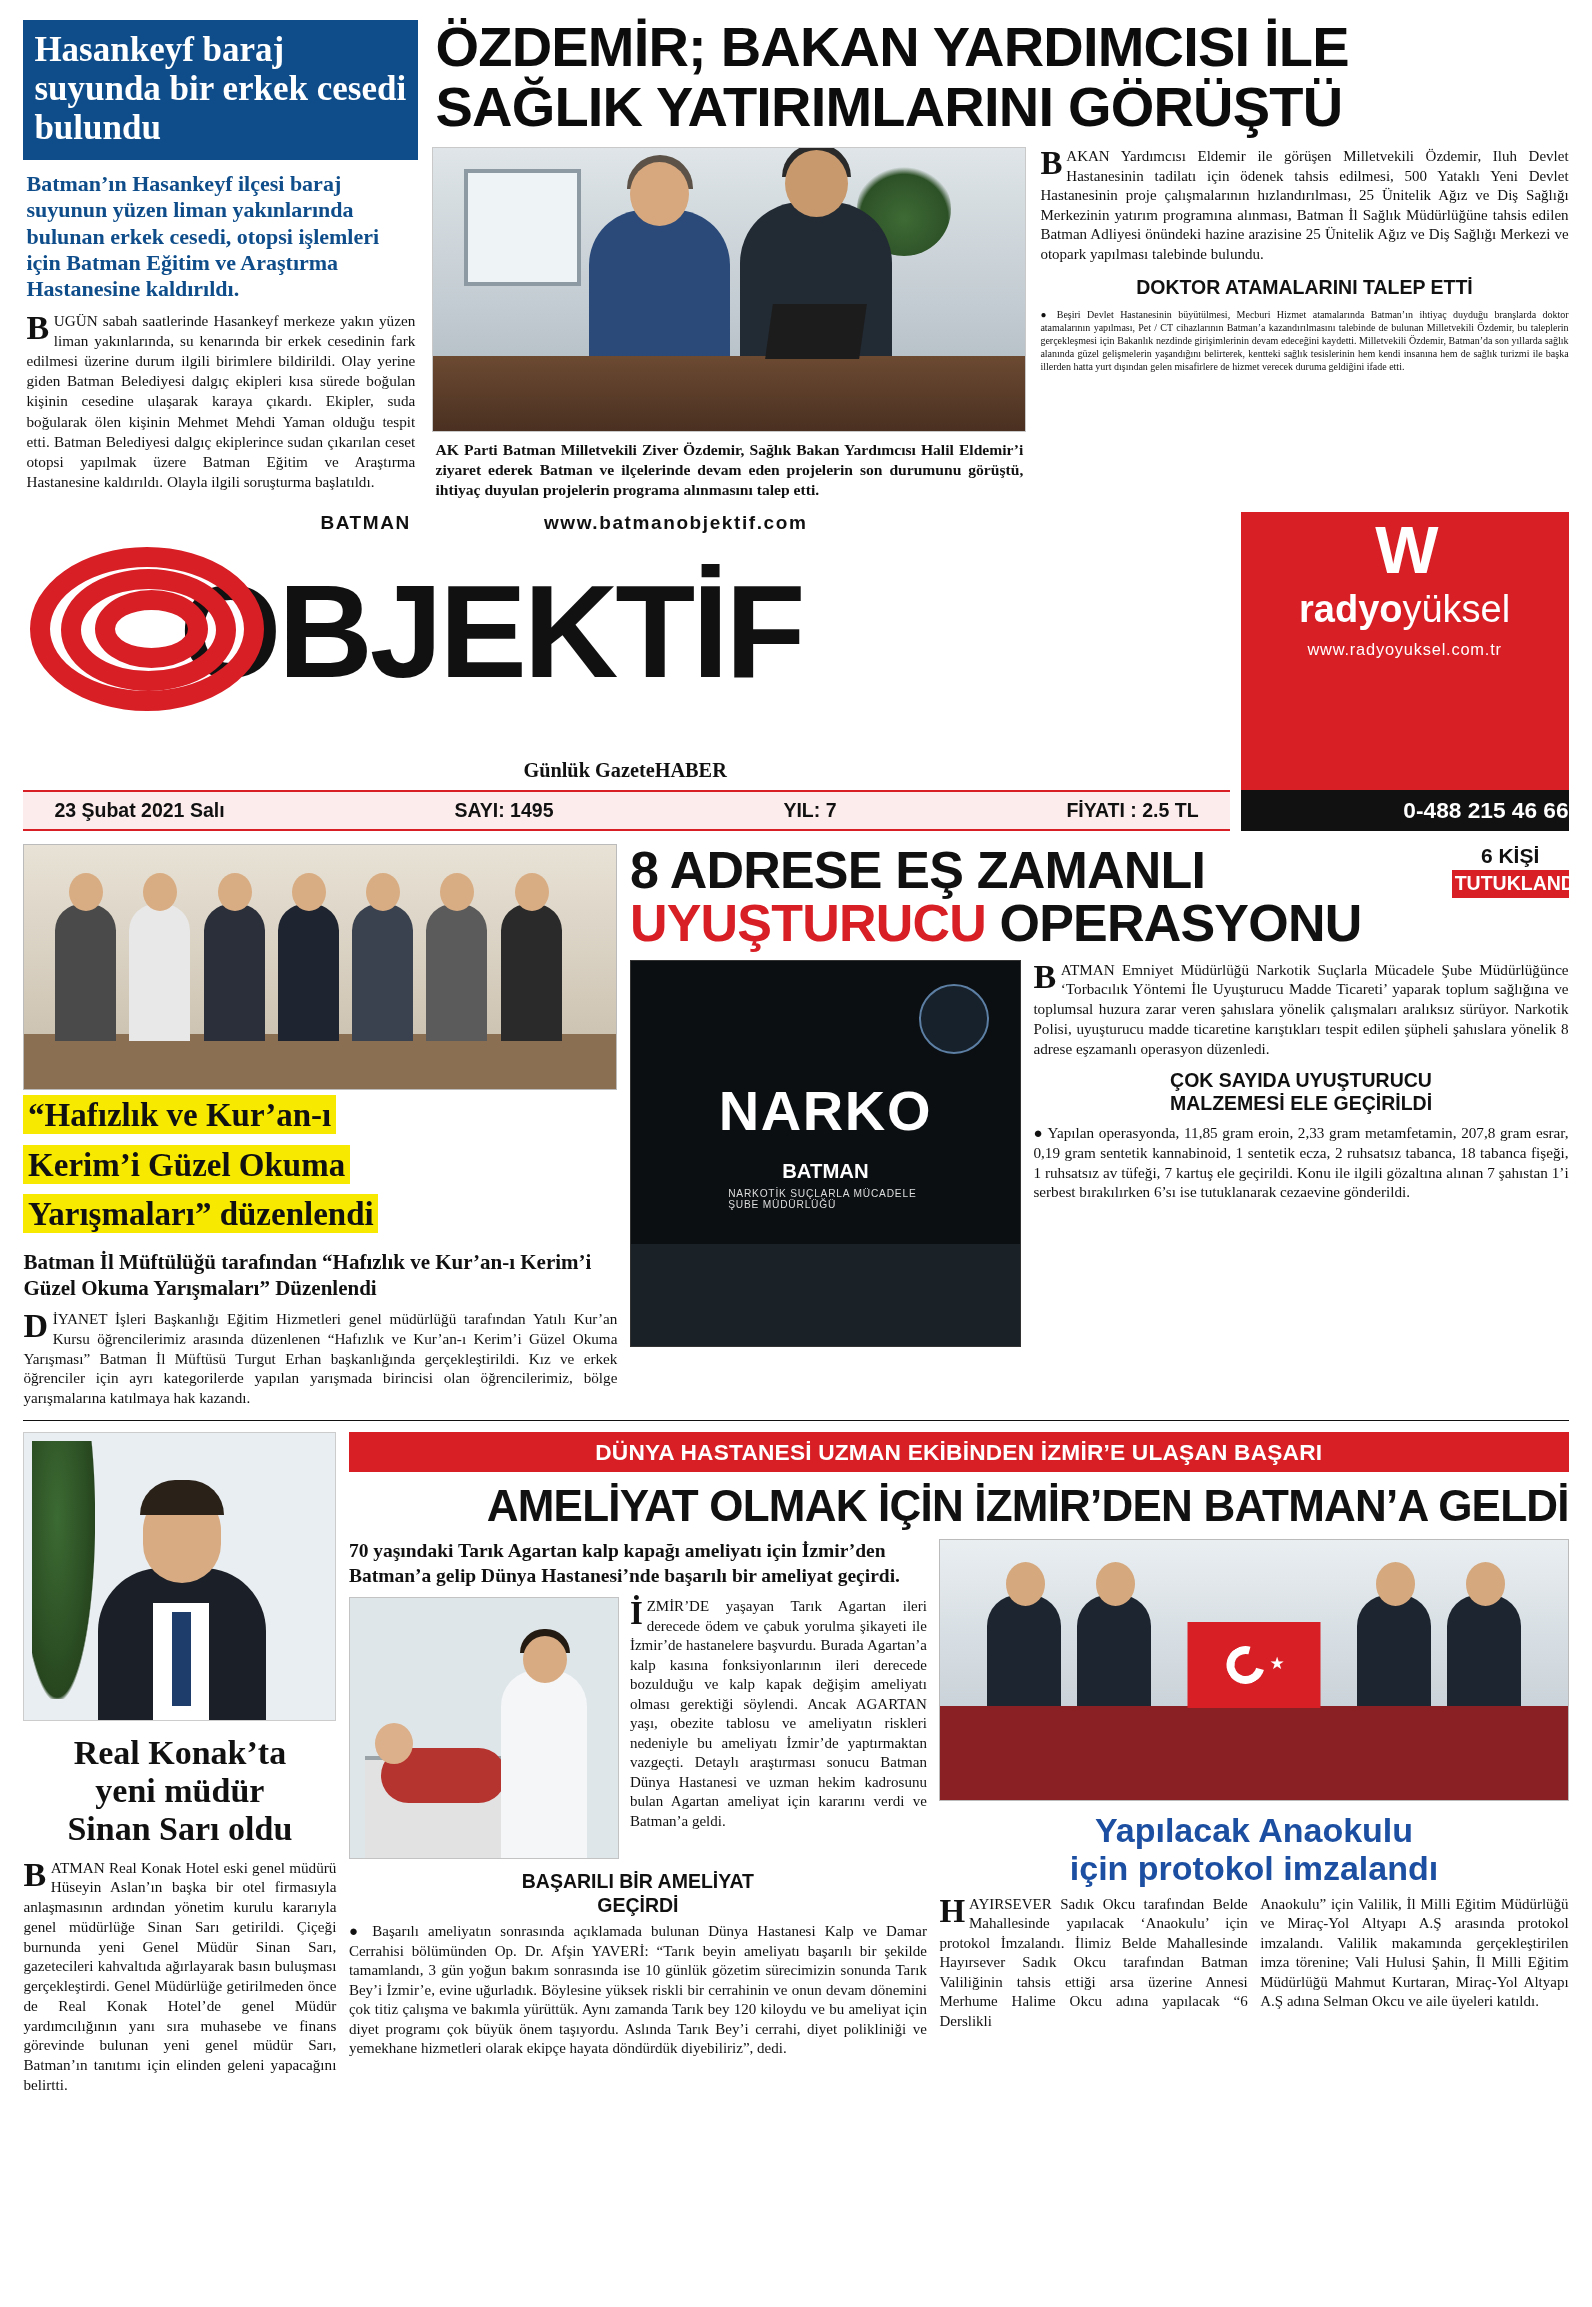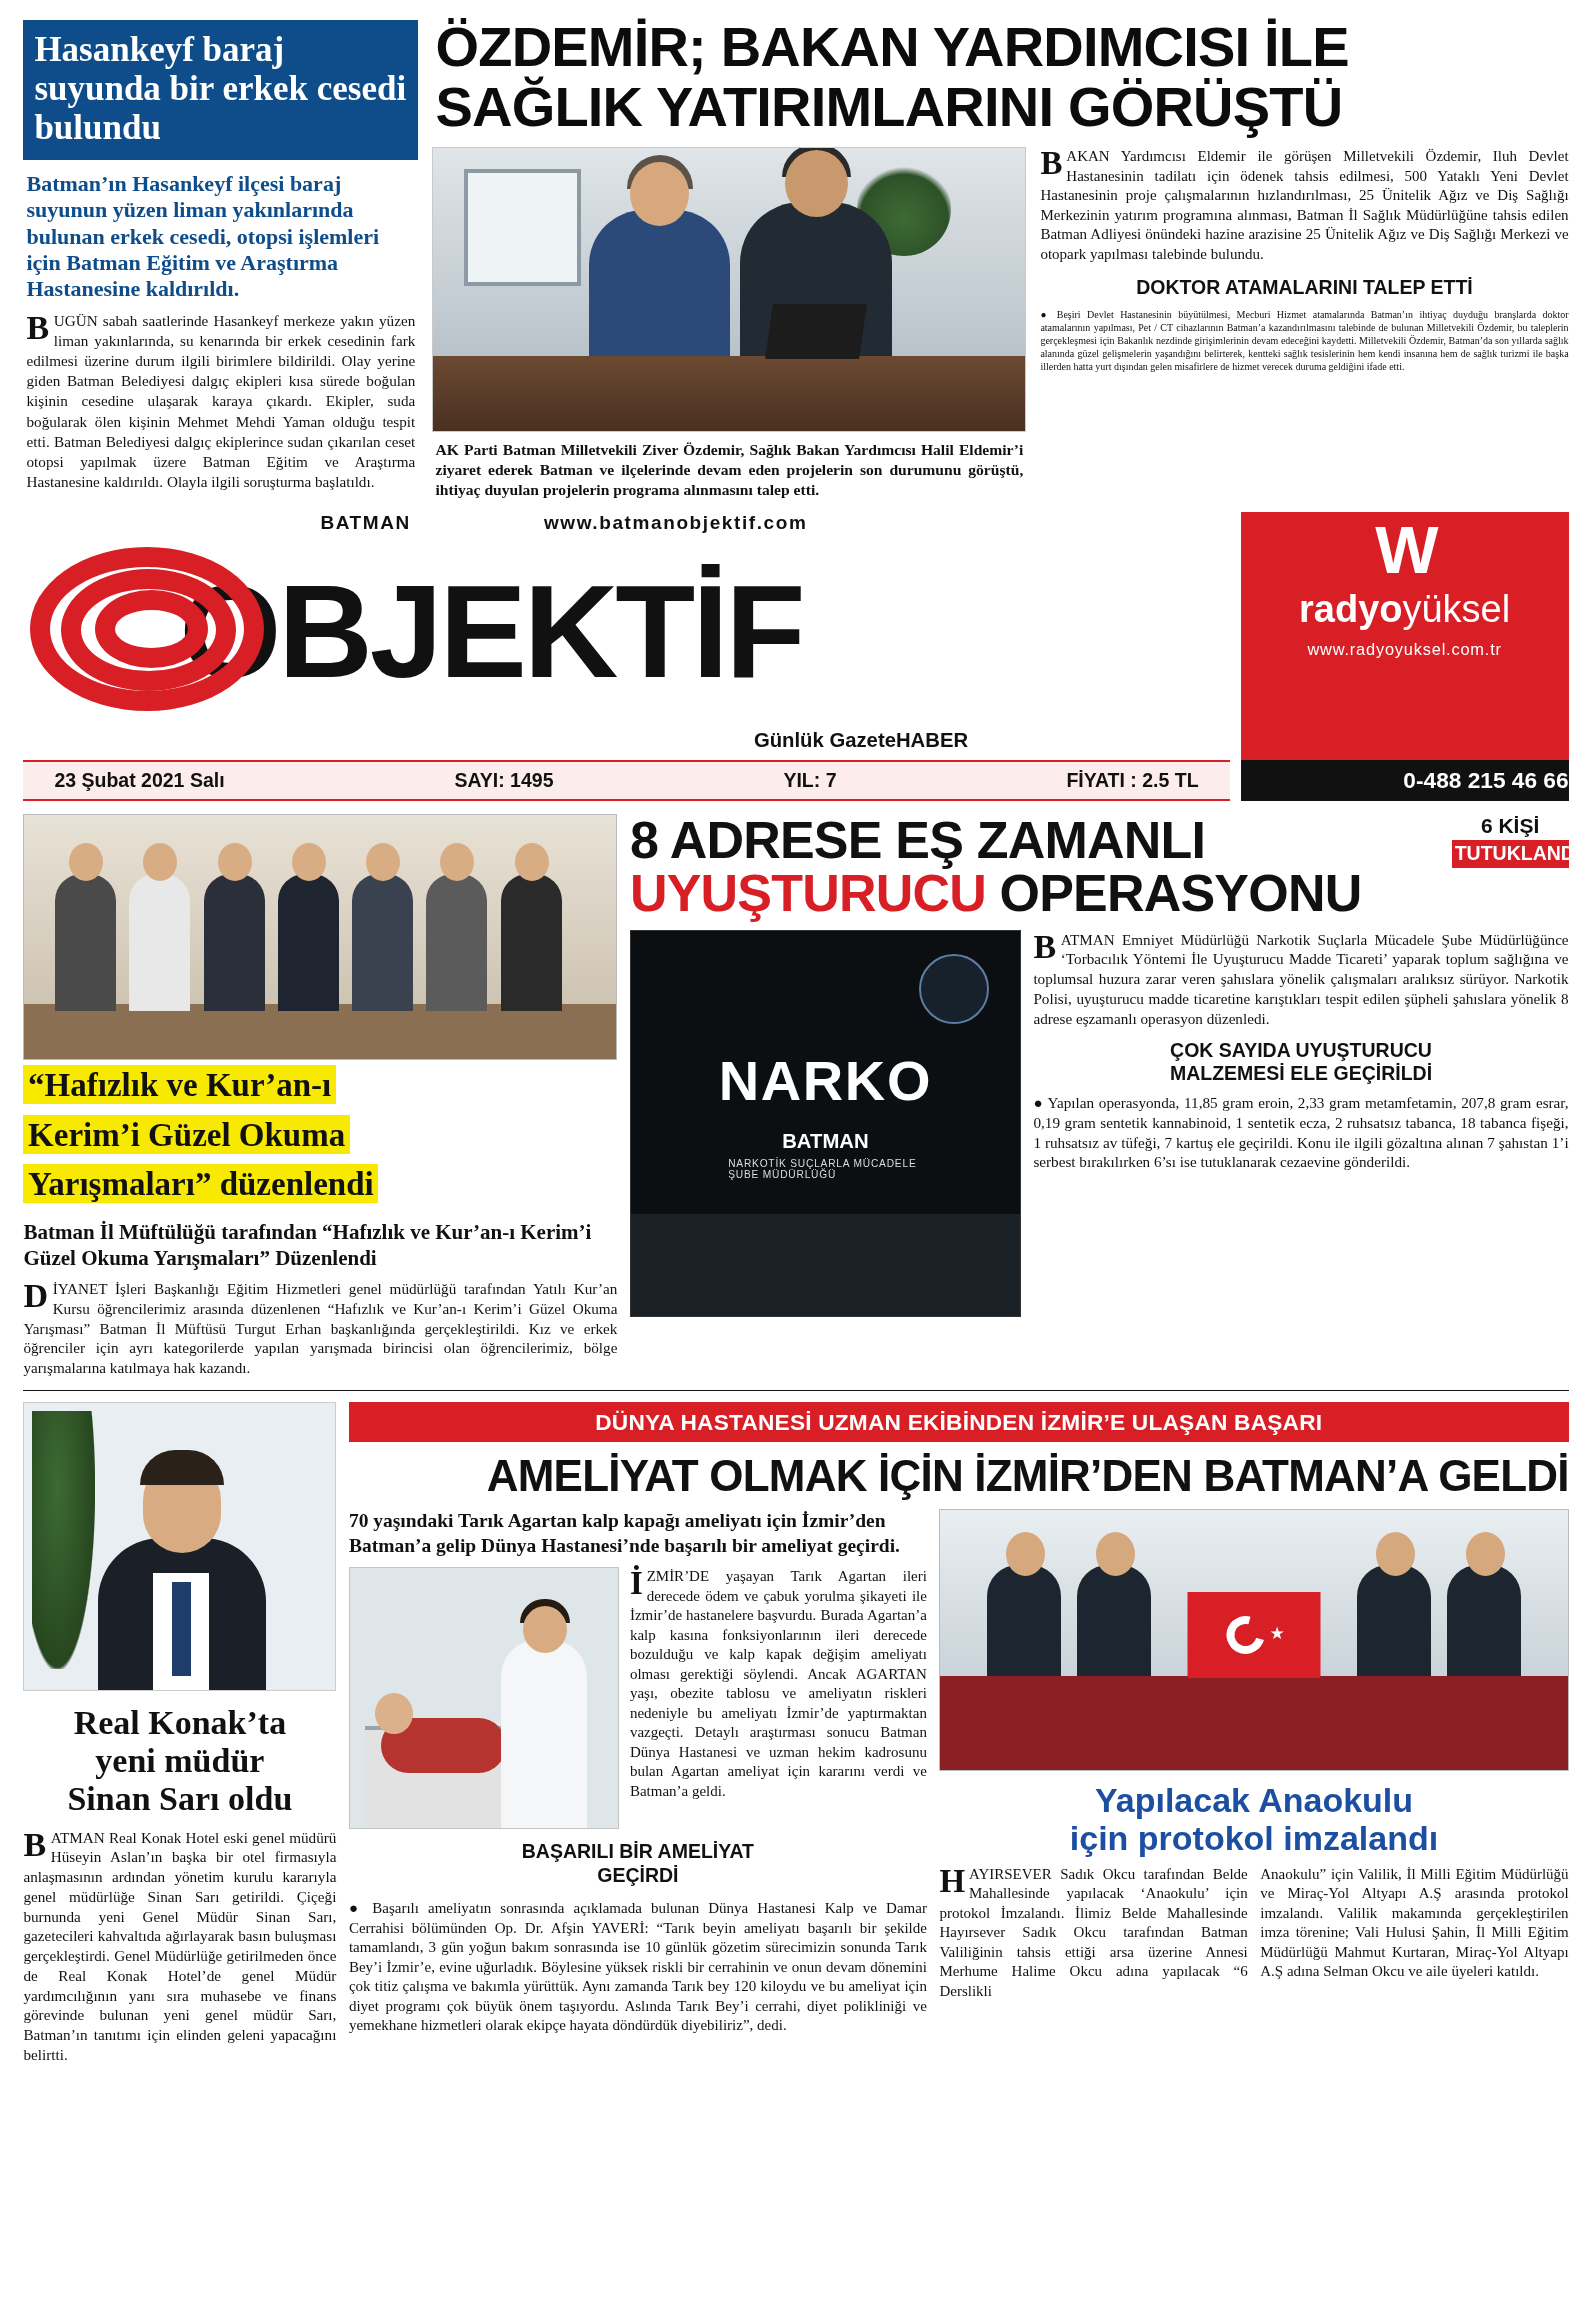--- a/index.html
+++ b/index.html
@@ -79,22 +79,22 @@
     font-size: 131px; letter-spacing: -3.1px; color: #111; line-height: 195px;
     padding-left: 156px;
   }
   .logo-swirl { position:absolute; left: 0; top: 7.8px; width: 266px; height: 180px; }
   .logo-swirl .arc {
     position:absolute; border: 20.3px solid #d81f26; border-radius: 50%;
   }
   .a1 { left: 6.3px; top: 4.7px; width: 234px; height: 164px; border-right-color: transparent; }
   .a2 { left: 38px; top: 26.6px; width: 175px; height: 122px; border-right-color: transparent; border-color:#111; border-right-color:transparent; }
   .a3 { left: 72px; top: 48px; width: 113px; height: 78px; border-right-color: transparent; }
-  .np-sub { display:flex; justify-content: center; padding: 0 31px 0 500px;
-    font-family:Liberation Sans, sans-serif; font-weight:bold; font-size: 20.3px; }
+  .np-sub { display:flex; justify-content: flex-start; padding: 0 31px 0 500px;
+    font-family:Liberation Serif, serif; font-weight:bold; font-size: 20.3px; margin-top: 30px; }
   .np-strip {
     margin-top: 7.8px; background: #fdecec; border-top: 2.3px solid #d81f26; border-bottom: 2.3px solid #d81f26;
     display:flex; justify-content: space-between; align-items:center;
     padding: 7px 31px; font-family:"Liberation Sans", sans-serif; font-weight:bold; font-size: 19.5px; color:#111;
   }
   .np-right { flex: 0 0 328px; display:flex; flex-direction: column; }
   .radyo-box { background:#d81f26; color:#fff; text-align:center; padding: 11px 7.8px 7.8px 7.8px; flex:1 1 auto; }
   .radyo-w { font-family:"Liberation Sans", sans-serif; font-weight:bold; font-size: 67px; line-height:0.8; letter-spacing:-4.7px; color:#fff; }
   .radyo-name { font-family:"Liberation Sans", sans-serif; font-weight:bold; font-size: 38px; margin-top: 11px; }
   .radyo-name em { font-style: normal; font-weight: normal; }
@@ -180,21 +180,21 @@
   .hosp-img { flex:0 0 270px; height: 262px; position:relative; background:#dfe6ea; border:0.8px solid #c3c3c3; overflow:hidden; }
   .hosp-bed { position:absolute; left:15.6px; bottom:0; width:195px; height:102px; background:#e2e2e2; border-top:4.7px solid #9aa3a8; }
   .hosp-pat { position:absolute; left:31px; bottom:55px; width:125px; height:55px; background:#b6342f; border-radius:31px; }
   .hosp-pat .h { position:absolute; left:-6.3px; top:-25px; width:38px; height:41px; border-radius:50%; background:#dbb08a; }
   .hosp-doc { position:absolute; right:31px; bottom:0; width:86px; height:188px; background:#f4f6f8; border-radius:36px 36px 0 0; }
   .hosp-doc .h { position:absolute; left:22px; top:-34px; width:44px; height:47px; border-radius:50%; background:#d8ab82; }
   .hosp-doc .hr2 { position:absolute; left:19px; top:-41px; width:50px; height:23.4px; border-radius:25px 25px 0 0; background:#241b12; }
   .c1-text { flex:1 1 auto; font-size:15px; line-height:1.3; text-align:justify; }
   .c1-text .dropcap { float:left; font-size:33px; line-height:0.82; font-weight:bold; padding:3.1px 3.9px 0 0; }
   .mini-center { text-align:center; font-family:"Liberation Sans", sans-serif; font-weight:bold;
-    font-size: 19.5px; line-height:1.2; margin: 11px 0 12px 0; }
+    font-size: 19.5px; line-height:1.2; margin: 11px 0 5px 0; }
   .c1-foot { font-size:15px; line-height:1.3; text-align:justify; }
 
   .c2 { flex:1 1 auto; }
   .signimg { width:100%; height: 262px; position:relative; background:#c9d3da; border:0.8px solid #bbb; overflow:hidden; }
   .si-wall { position:absolute; inset:0; background:linear-gradient(#e9eef1,#b9c4cc); }
   .si-table { position:absolute; left:0; bottom:0; width:100%; height:94px; background:#8a1f24; }
   .si-flag { position:absolute; left:50%; bottom:92px; transform:translateX(-50%); width:133px; height:86px; background:#d81f26; }
   .si-flag .star { position:absolute; left:82px; top:34px; width:15.6px; height:15.6px; color:#fff; font-size:17px; line-height:15.6px; }
   .si-flag .moon { position:absolute; left:39px; top:23.4px; width:38px; height:38px; border-radius:50%; border:8.6px solid #fff; border-right-color:transparent; transform:rotate(-30deg); }
   .si-p { position:absolute; bottom:88px; width:74px; height:117px; border-radius:31px 31px 0 0; background:#1d2630; }

